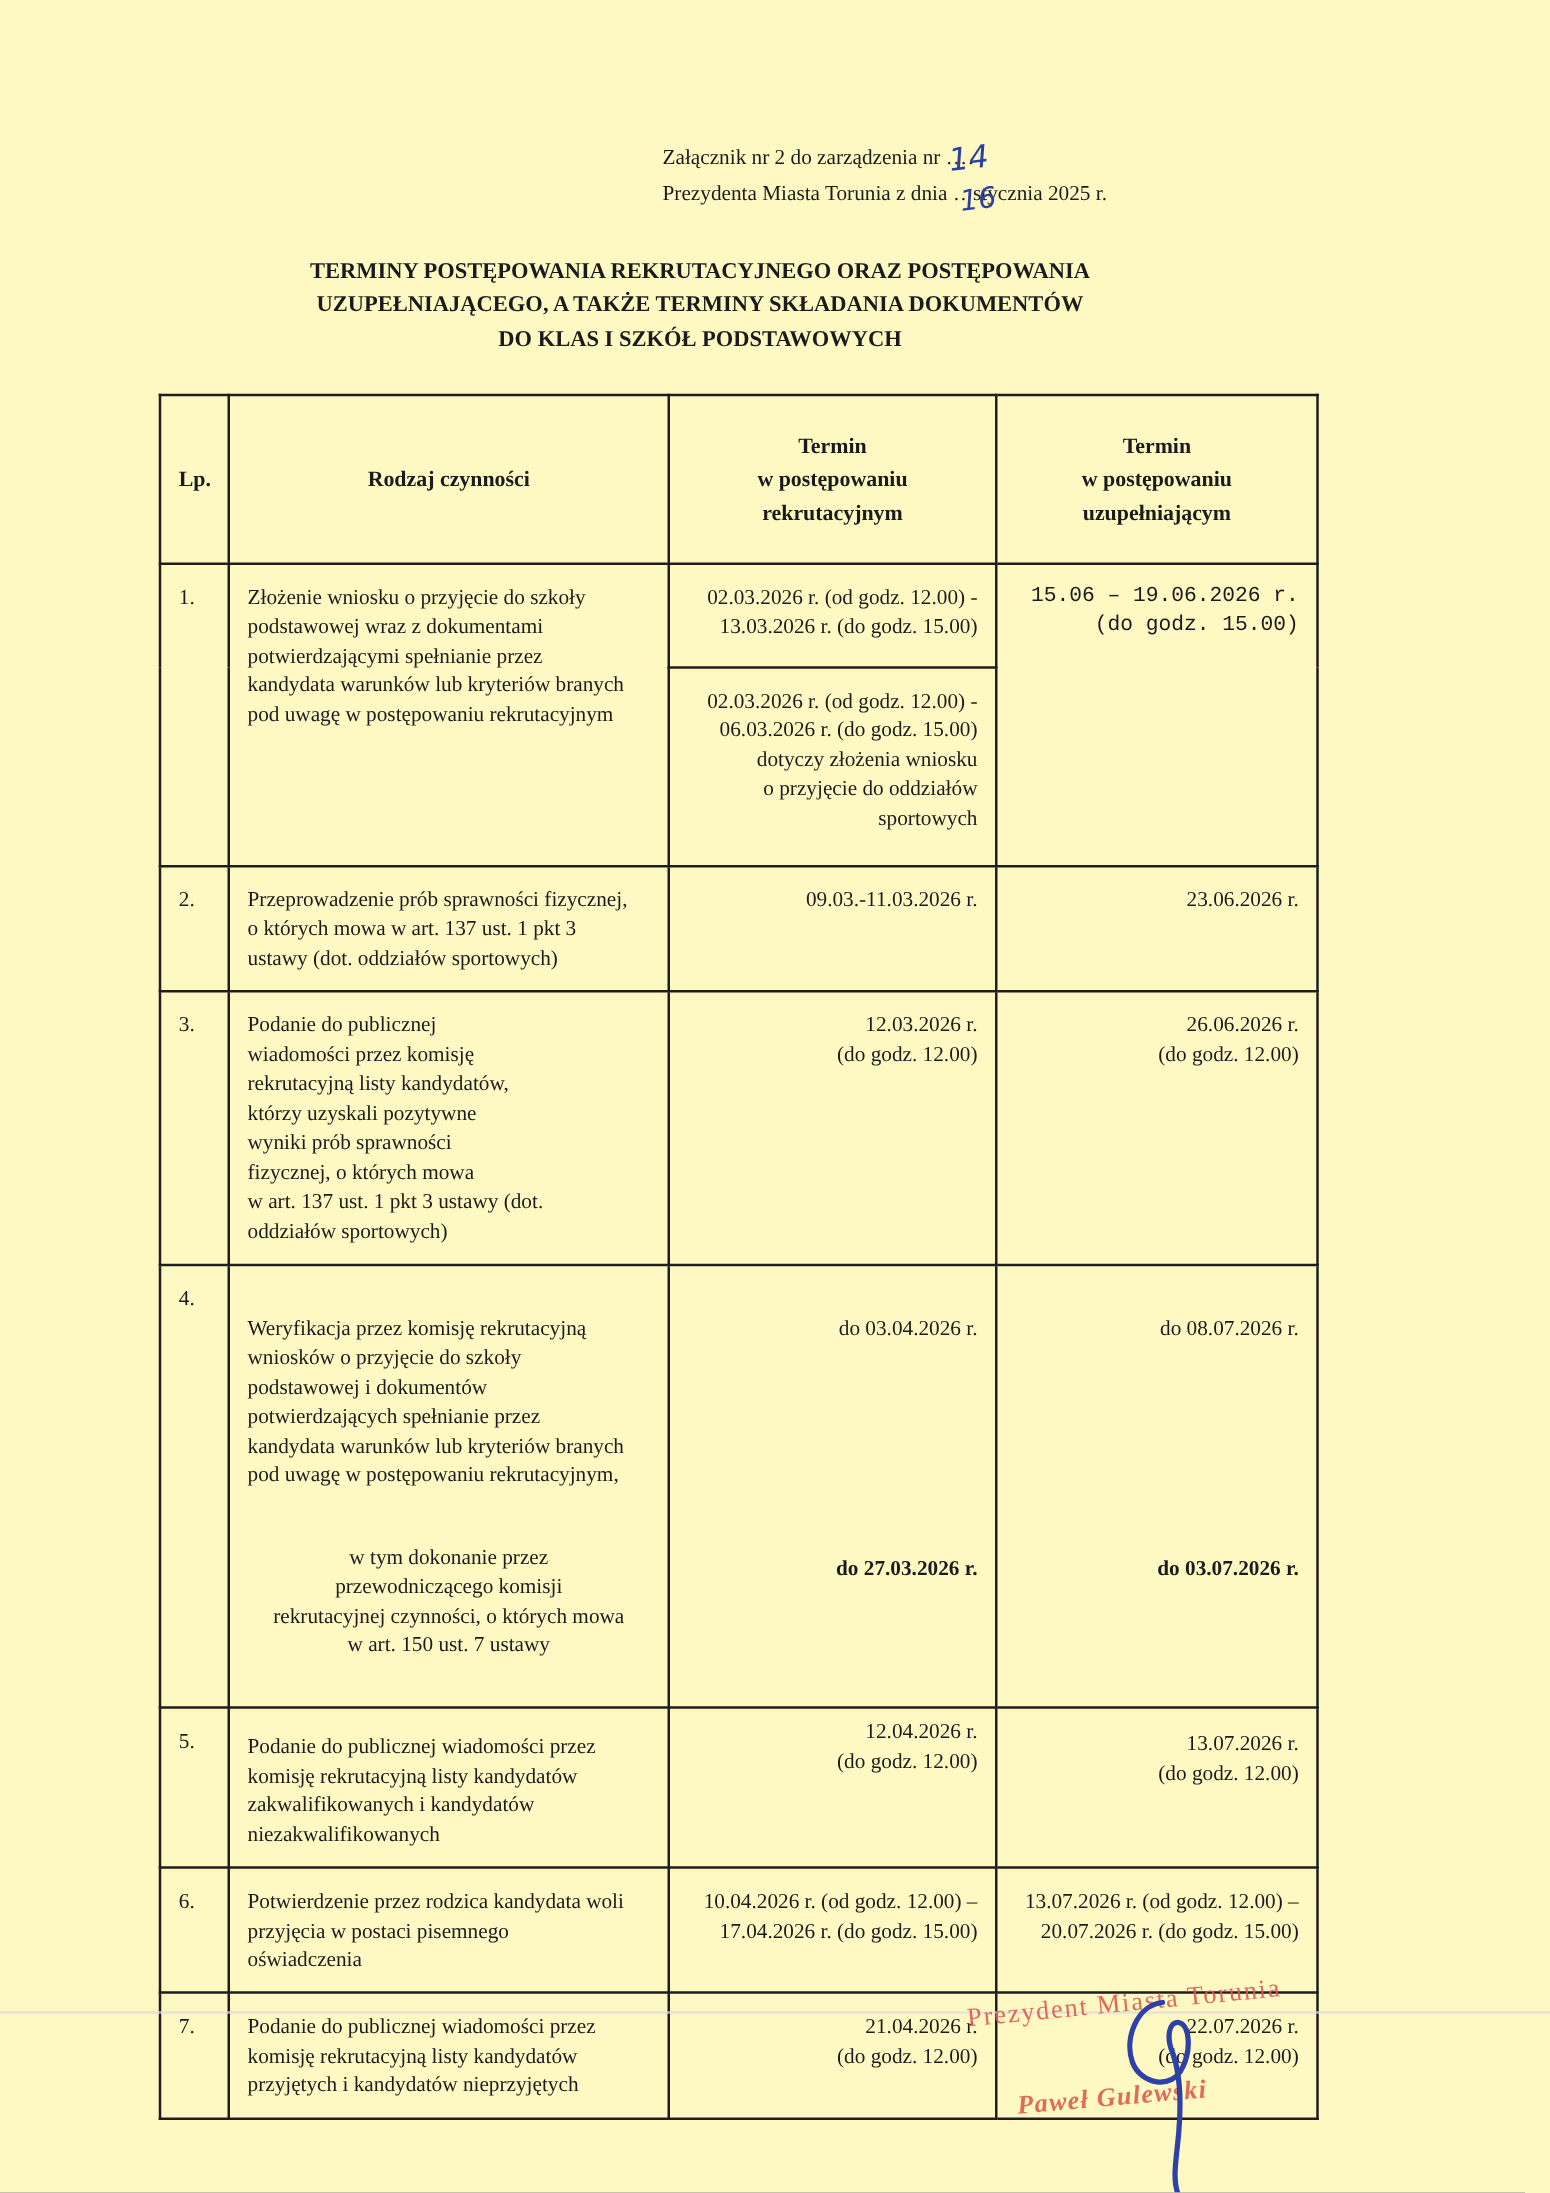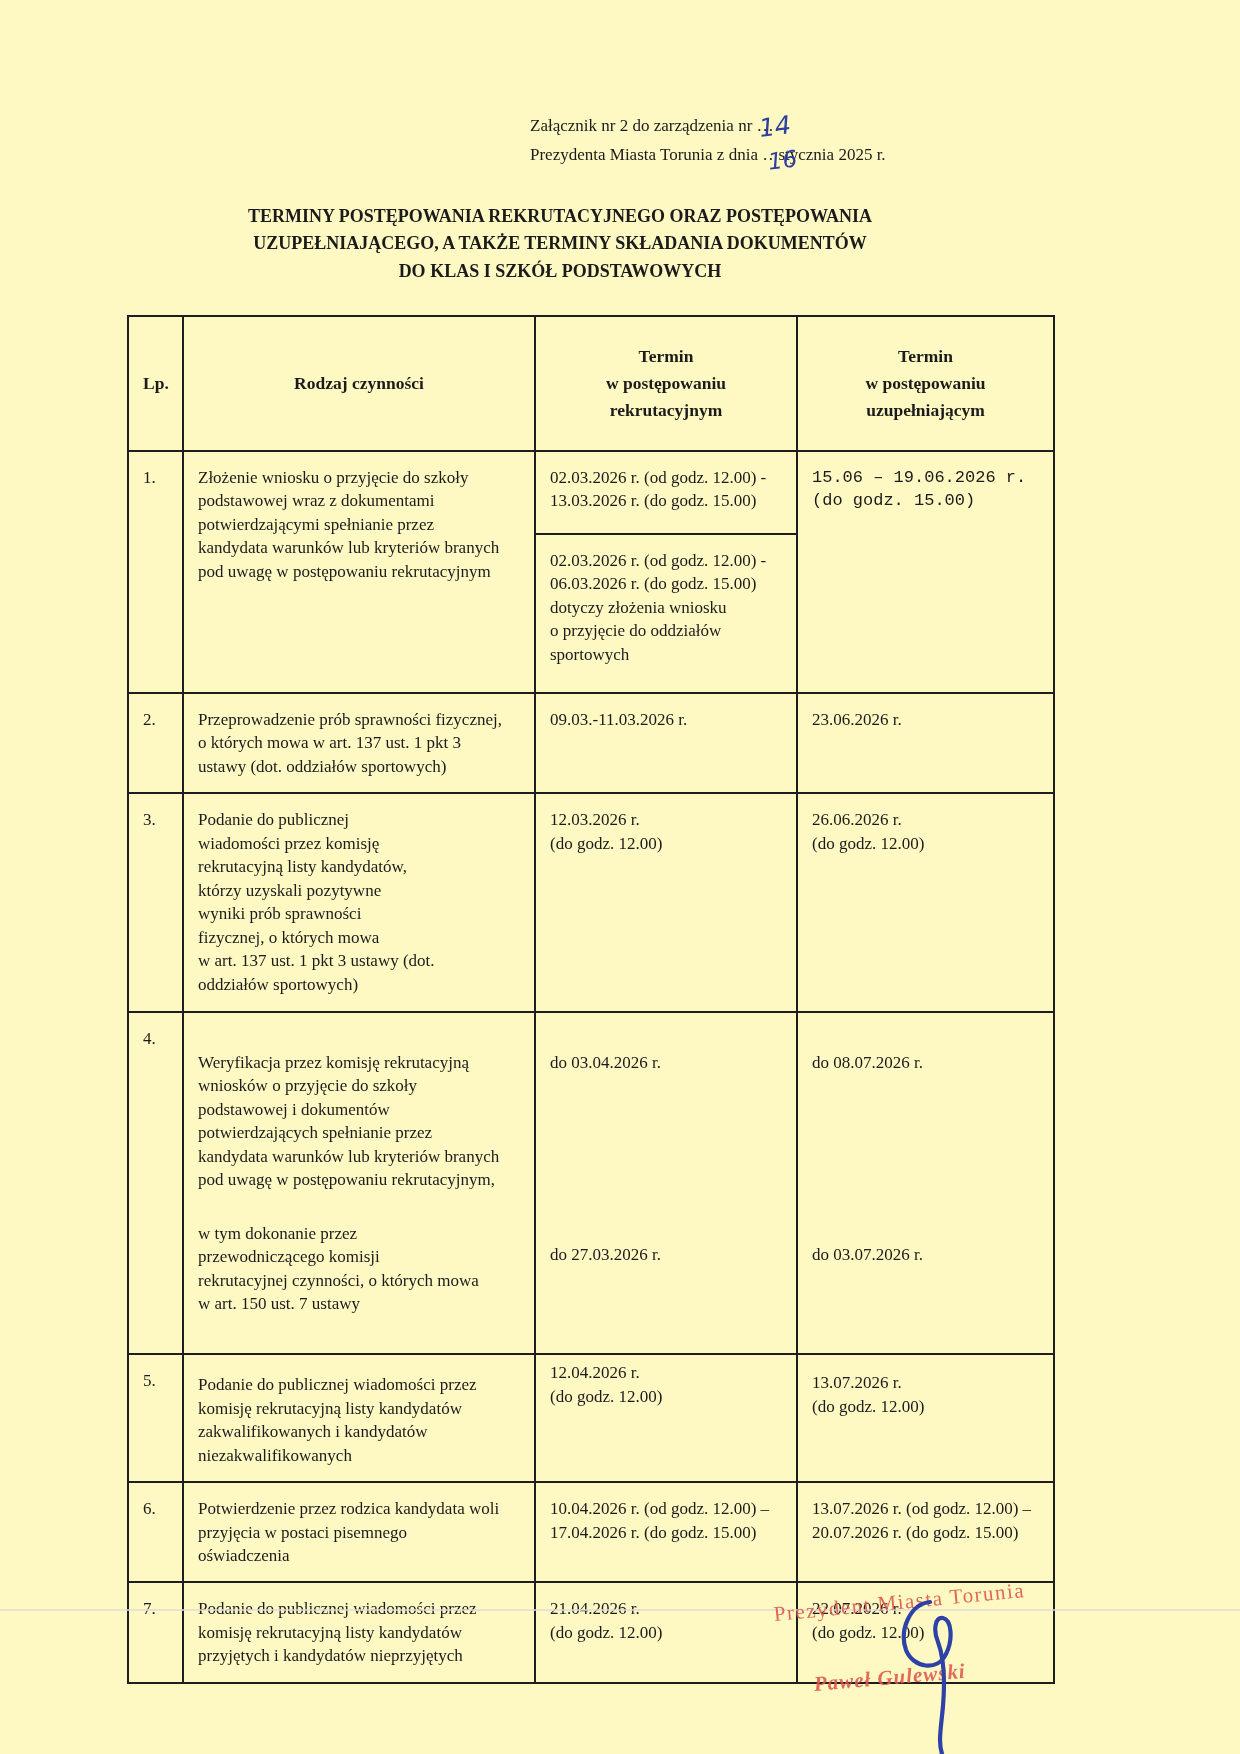--- a/index.html
+++ b/index.html
@@ -47,25 +47,25 @@
     overflow:hidden;
   }
   tr.head{height:135px;}
   tr.head td{text-align:center;vertical-align:middle;font-weight:bold;font-size:17.5px;line-height:1.55;}
   tr.r1a{height:83px;} tr.r1b{height:159px;}
   tr.r2{height:85px;}  tr.r3{height:219px;}
   tr.r4{height:277px;} tr.r5{height:125px;}
   tr.r6{height:100px;} tr.r7{height:100px;}
   td.lp{padding:15px 0 0 13px;}
   td.act{padding:14px 8px 10px 14px;}
-  td.date{text-align:left;padding:12px 2px 6px 2px;}
+  td.date{text-align:right;padding:12px 2px 6px 2px;}
   td.mid{vertical-align:middle;padding-top:0;}
   td.sup1{padding-top:36px;font-family:Liberation Mono, monospace;}
-  .part2{margin-top:7px;}
-  .date2{margin-top:145px;}
+  .part2{margin-top:19px;text-align:center;}
+  .date2{margin-top:145px;font-weight:bold;}
   tr.r5 td.rec{padding-top:6px;}
   tr.r5 td.act{padding-top:18px;}
   tr.r5 td.sup{padding-top:16px;}
   
   .scan-line{position:absolute;left:0;top:1609px;width:1240px;height:2px;background:#dcdcd8;opacity:.75;}
   
   .stamp-title{
     position:absolute;left:775px;top:1602px;
     color:var(--stamp-red);font-size:21px;letter-spacing:1.5px;
     transform:rotate(-5.5deg);transform-origin:left bottom;

